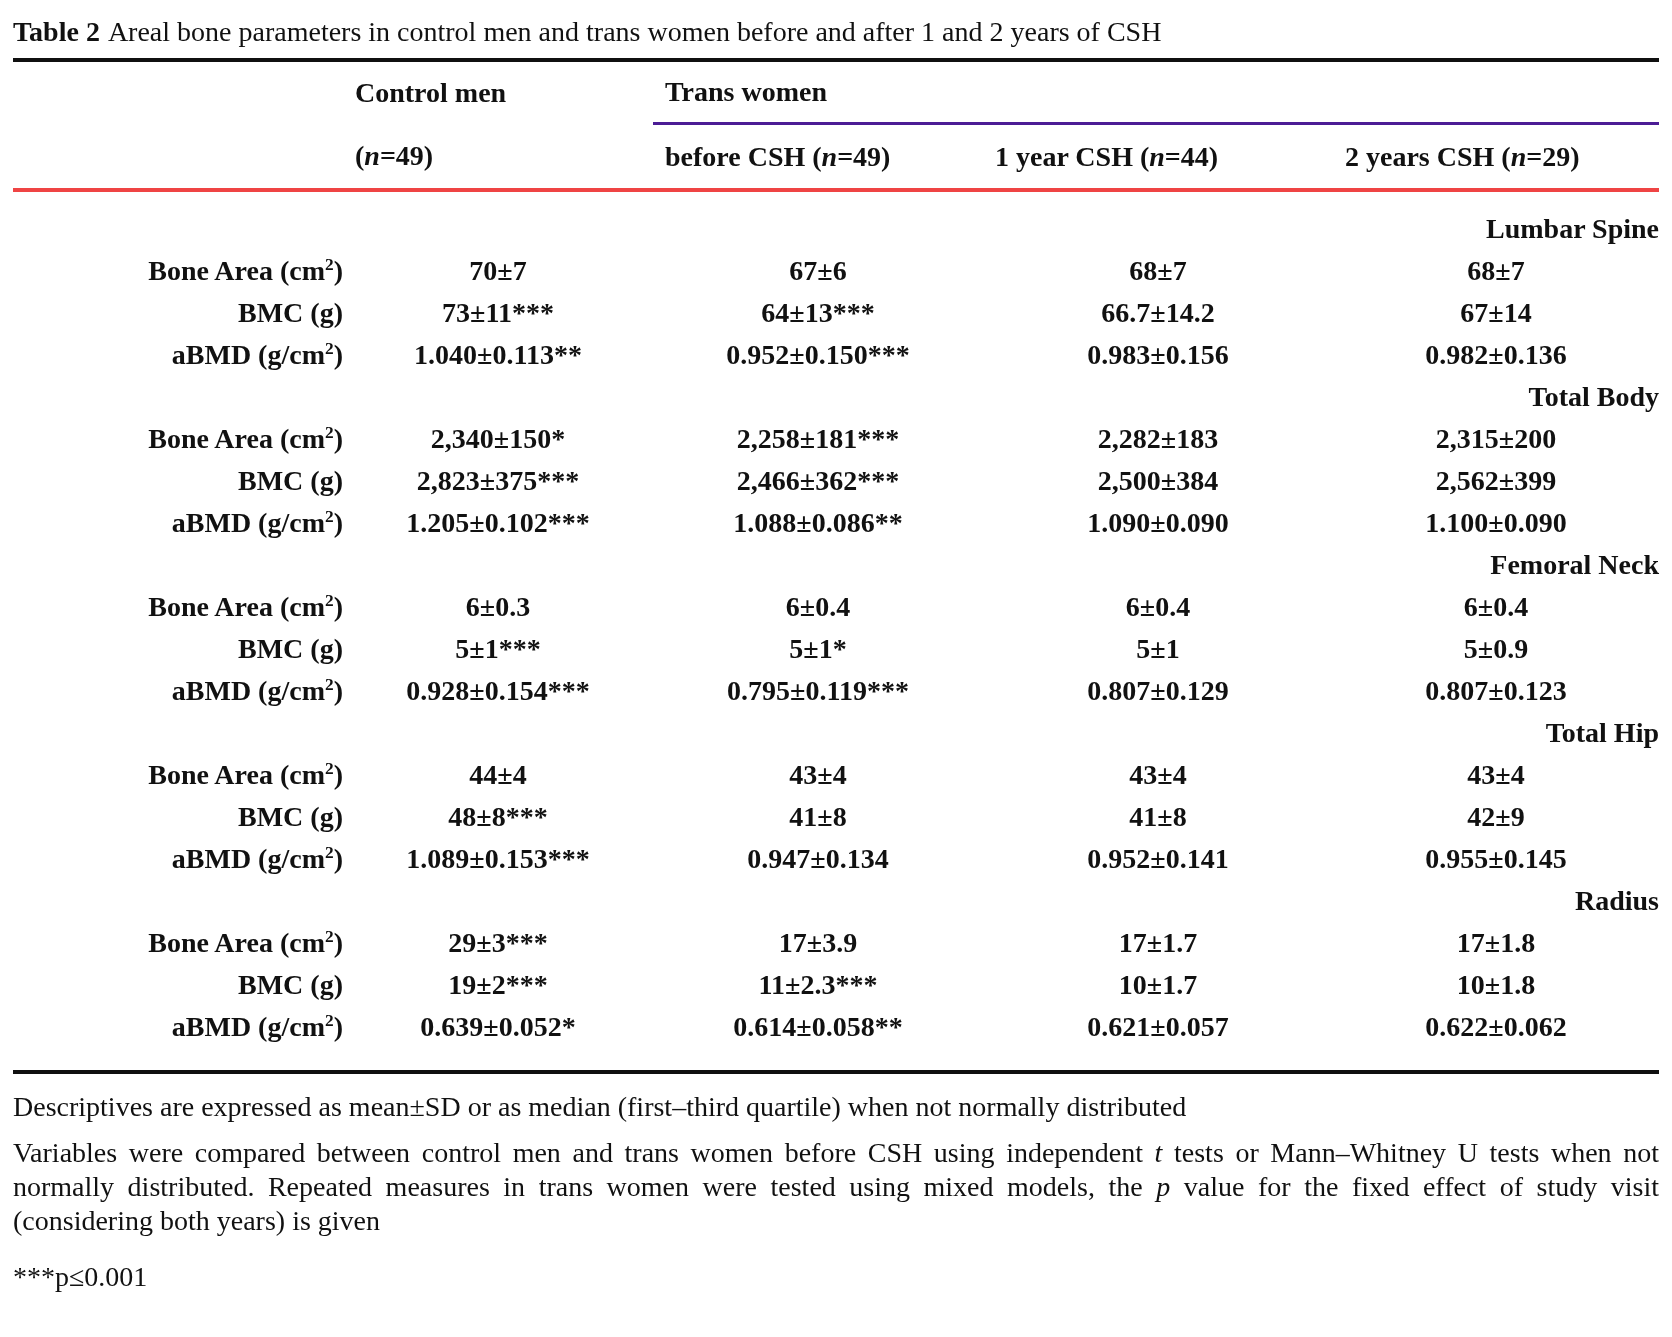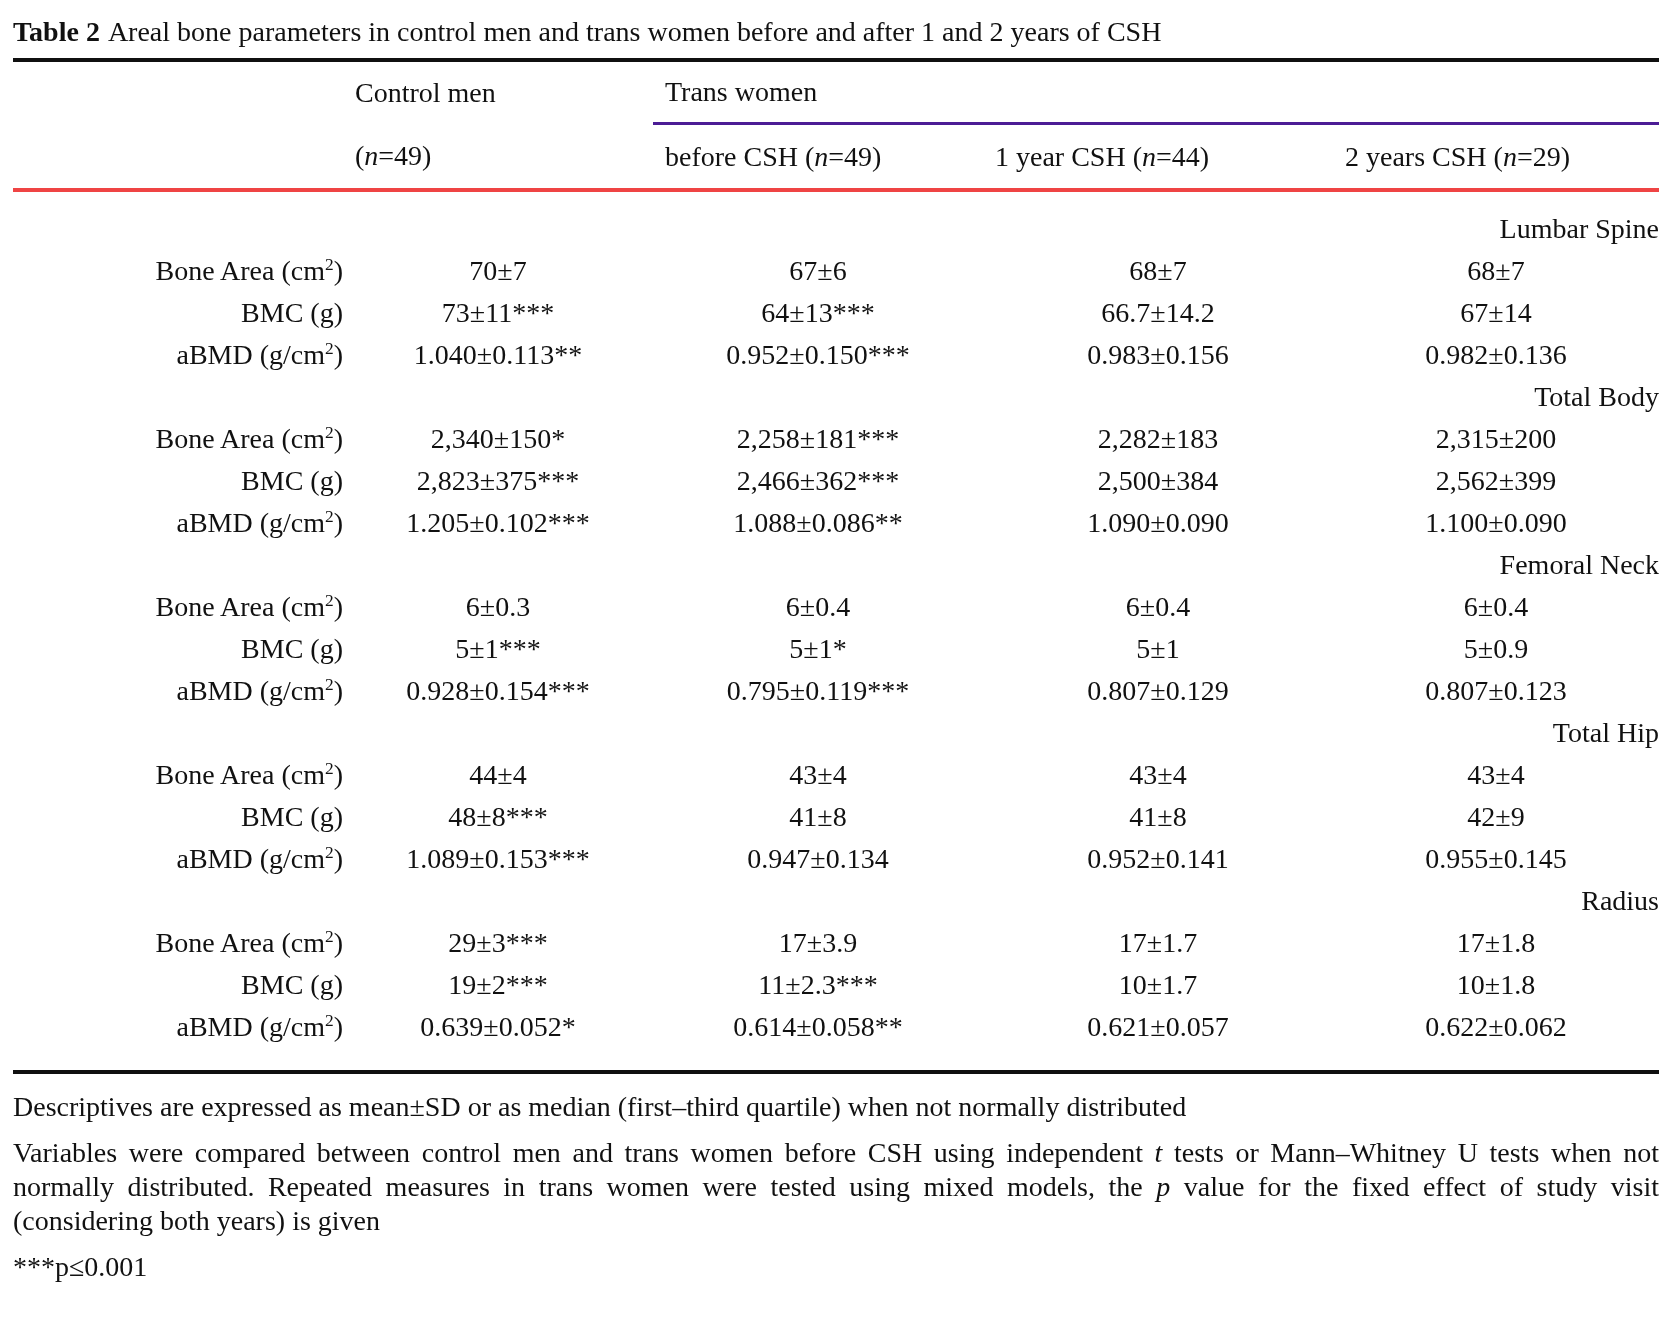--- a/index.html
+++ b/index.html
@@ -27,20 +27,21 @@
     font-weight: bold;
     margin-right: 8px;
   }
   table.paper-table {
     width: 1646px;
     border-collapse: collapse;
     table-layout: fixed;
     border-top: 4px solid #101010;
     border-bottom: 4px solid #101010;
     font-size: 28px;
+    font-weight: bold;
   }
   col.c1 { width: 330px; }
   col.c2 { width: 310px; }
   col.c3 { width: 330px; }
   col.c4 { width: 350px; }
   col.c5 { width: 326px; }
   td {
     padding: 0;
     vertical-align: middle;
   }
@@ -63,21 +64,21 @@
     width: 1646px;
     margin-top: 16px;
     font-size: 28px;
   }
   .fn {
     line-height: 34px;
     margin-bottom: 12px;
   }
   .fn-wrap { text-align: justify; }
   .fn-sig {
-    margin-top: 14px;
+    margin-top: 24px;
     line-height: 30px;
   }
 </style>
 </head>
 <body>
 
 <div class="page">
 
   <div class="caption">
     <span class="cap-label">Table 2</span><span class="cap-text">Areal bone parameters in control men and trans women before and after 1 and 2 years of CSH</span>

